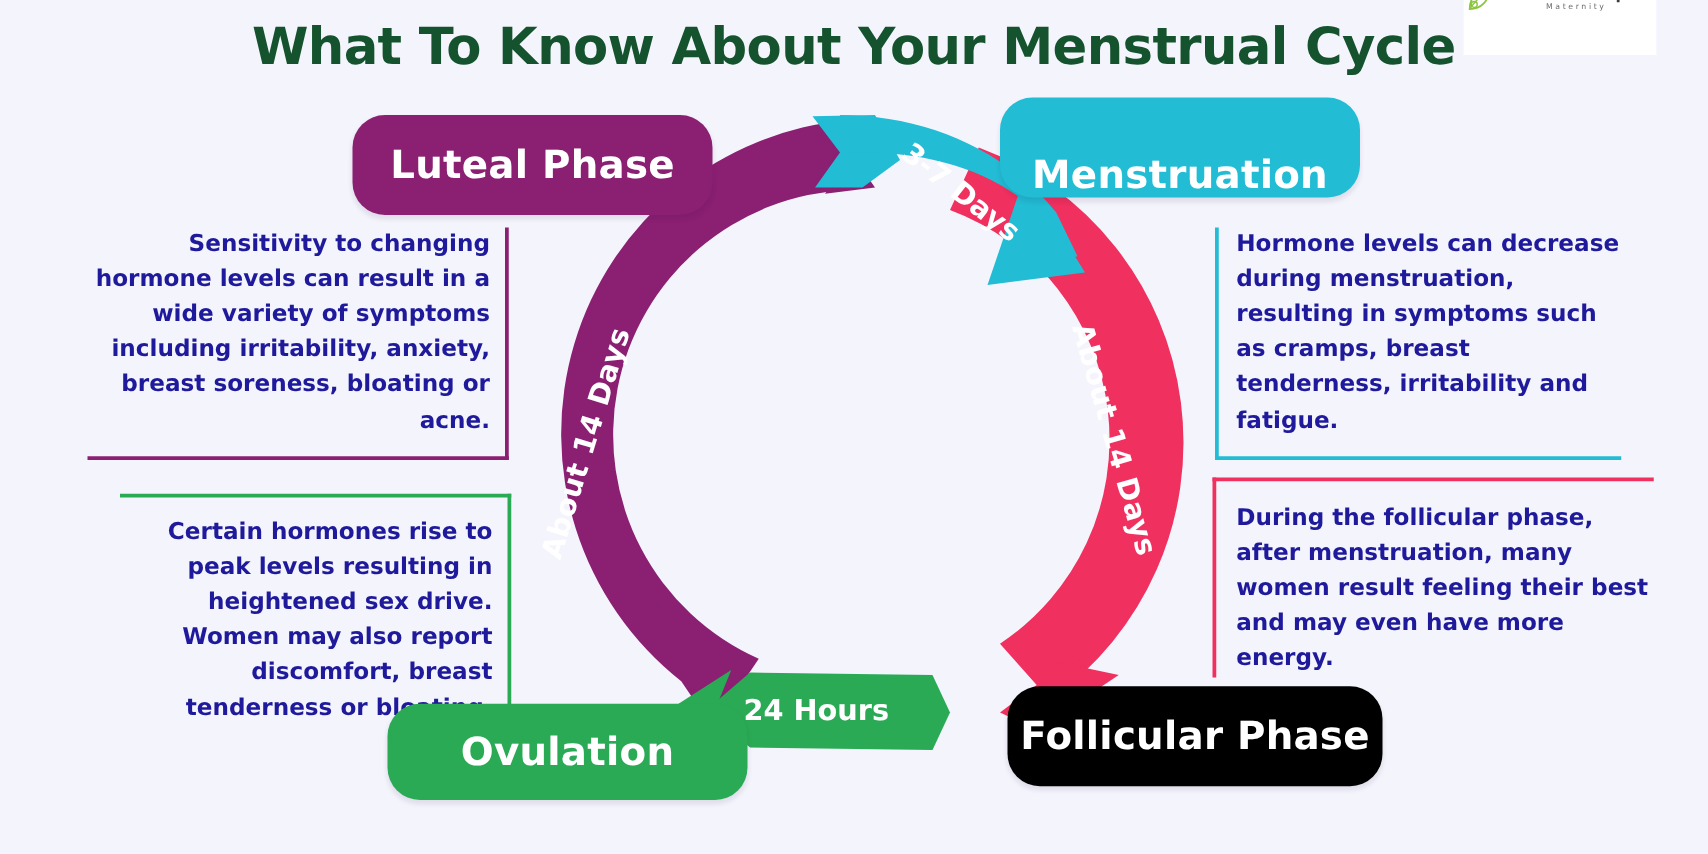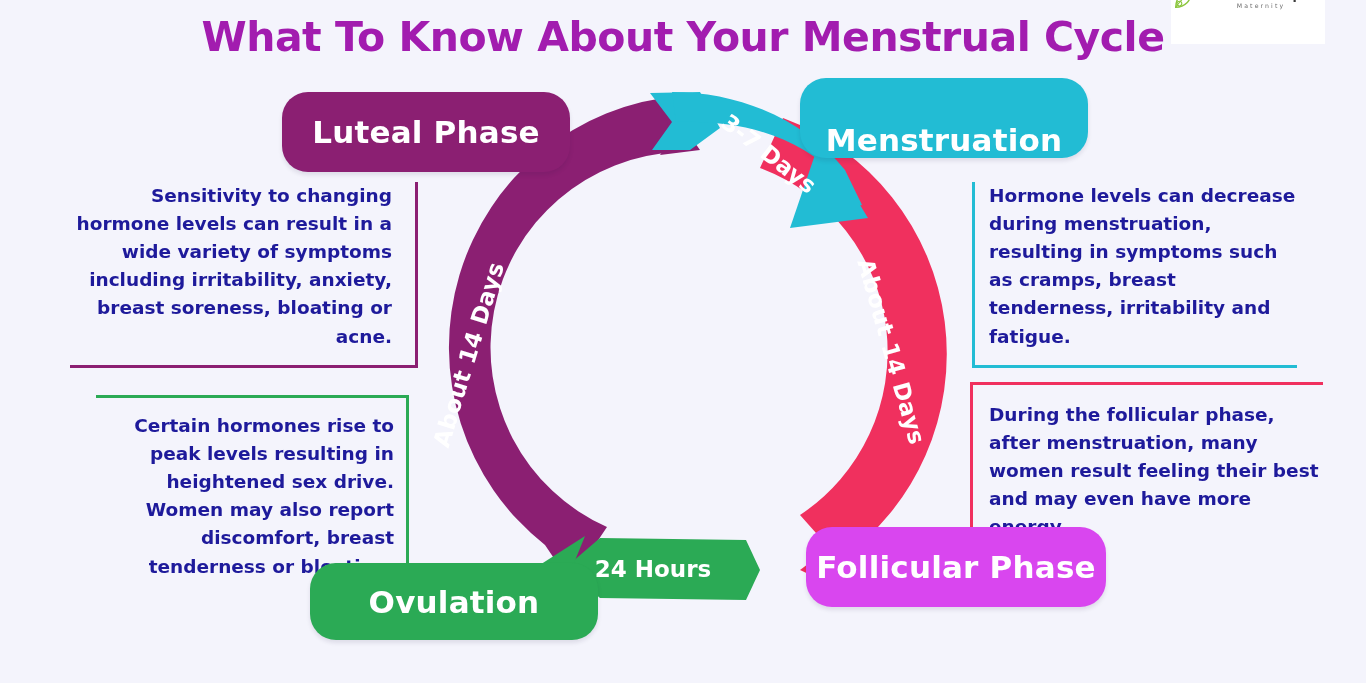--- a/index.html
+++ b/index.html
@@ -21,21 +21,21 @@
     left: 0;
     top: -14px;
     width: 1366px;
     text-align: center;
     z-index: 5;
   }
   #page-title {
     display: inline-block;
     font-size: 41px;
     font-weight: bold;
-    color: #a21caf;
+    color: #14532d;
     letter-spacing: -0.5px;
     white-space: nowrap;
     font-family: "DejaVu Sans", "Liberation Sans", sans-serif;
   }
 
   
   #logo-box {
     position: absolute;
     right: 41px;
     top: -26px;
@@ -115,24 +115,24 @@
   #pill-menstruation {
     left: 800px;
     top: 78px;
     width: 288px;
     height: 80px;
     background: #22bcd4;
     align-items: flex-end;
   }
   #pill-follicular {
     left: 806px;
-    top: 527px;
+    top: 549px;
     width: 300px;
     height: 80px;
-    background: #d946ef;
+    background: #000000;
   }
   #pill-ovulation {
     left: 310px;
     top: 563px;
     width: 288px;
     height: 77px;
     background: #2baa55;
   }
 
   
@@ -144,21 +144,21 @@
     color: #1e1a9b;
     z-index: 3;
   }
   .desc p { margin: 0; }
 
   #desc-luteal {
     left: 70px;
     top: 182px;
     width: 322px;
     text-align: right;
-    padding: 0 23px 14px 0;
+    padding: 0 12px 14px 0;
     border-right: 3px solid #8b1f72;
     border-bottom: 3px solid #8b1f72;
   }
   #desc-menstruation {
     left: 972px;
     top: 182px;
     width: 308px;
     text-align: left;
     padding: 0 0 14px 14px;
     border-left: 3px solid #22bcd4;

